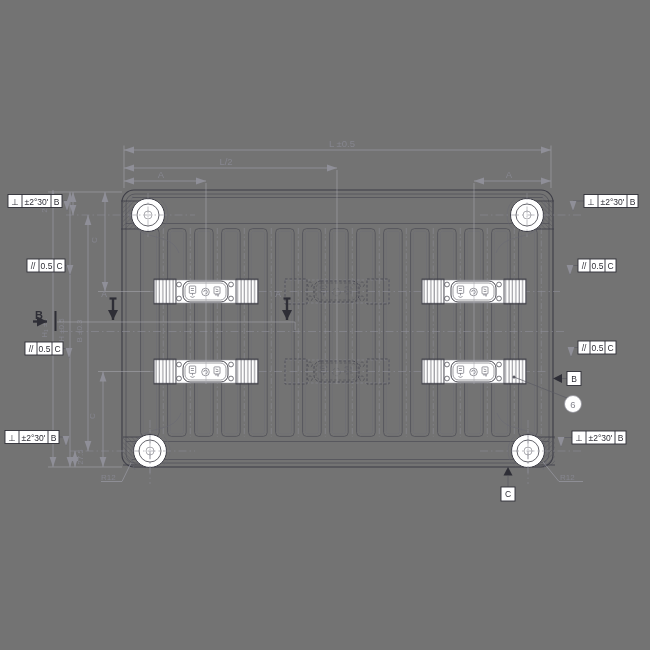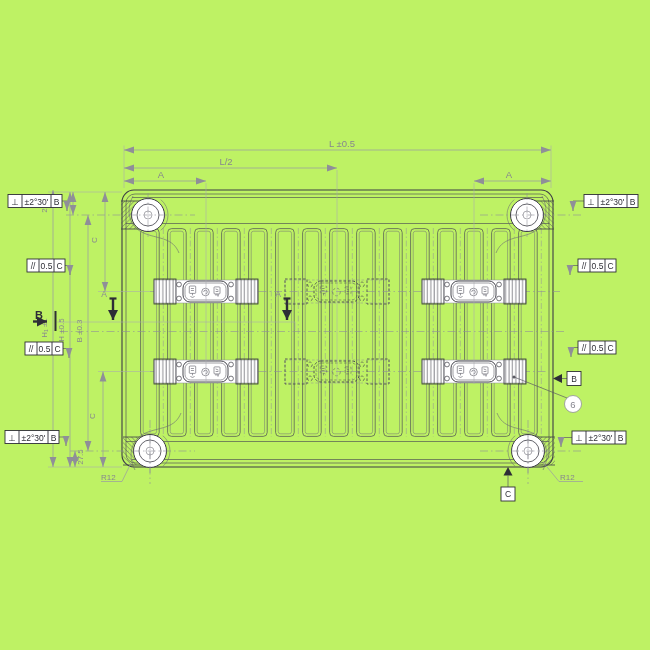--- a/index.html
+++ b/index.html
@@ -1,16 +1,16 @@
 <!DOCTYPE html>
 <html><head>
 <meta charset="utf-8">
 <style>
   html,body{margin:0;padding:0;background:#ffffff;}
-  .stage{position:relative;width:650px;height:650px;background:#bef264;overflow:hidden;
+  .stage{position:relative;width:650px;height:650px;background:#737373;overflow:hidden;
          font-family:"Liberation Sans", sans-serif;}
   svg{position:absolute;left:0;top:0;}
   text{font-family:"Liberation Sans", sans-serif;}
   .dimtxt{fill:#86868f;font-size:9.5px;}
   .dimtxt-s{fill:#86868f;font-size:8px;}
   .fcftxt{fill:#2e2e36;font-size:8.5px;}
   .sectxt{fill:#2e2e36;font-size:11px;font-weight:bold;}
   .secA{fill:#8a8a94;font-size:8.5px;}
   .thin{stroke:#4a4a53;stroke-width:0.65;fill:none;}
   .main{stroke:#3d3d46;stroke-width:1.1;fill:none;}

